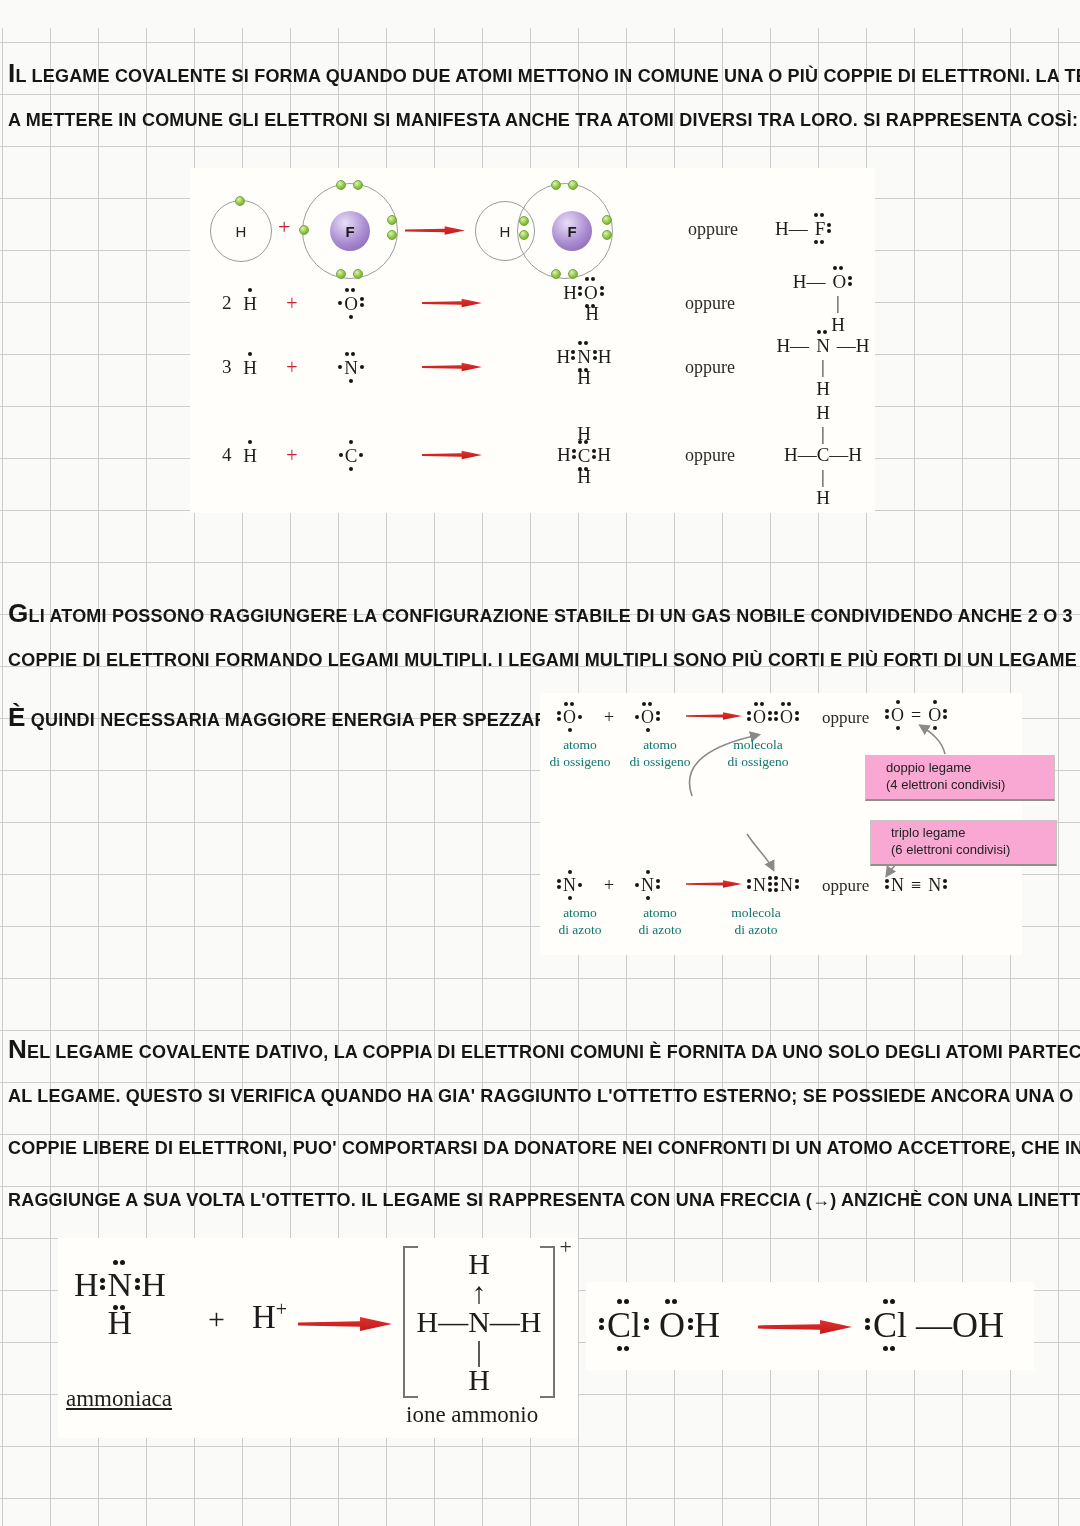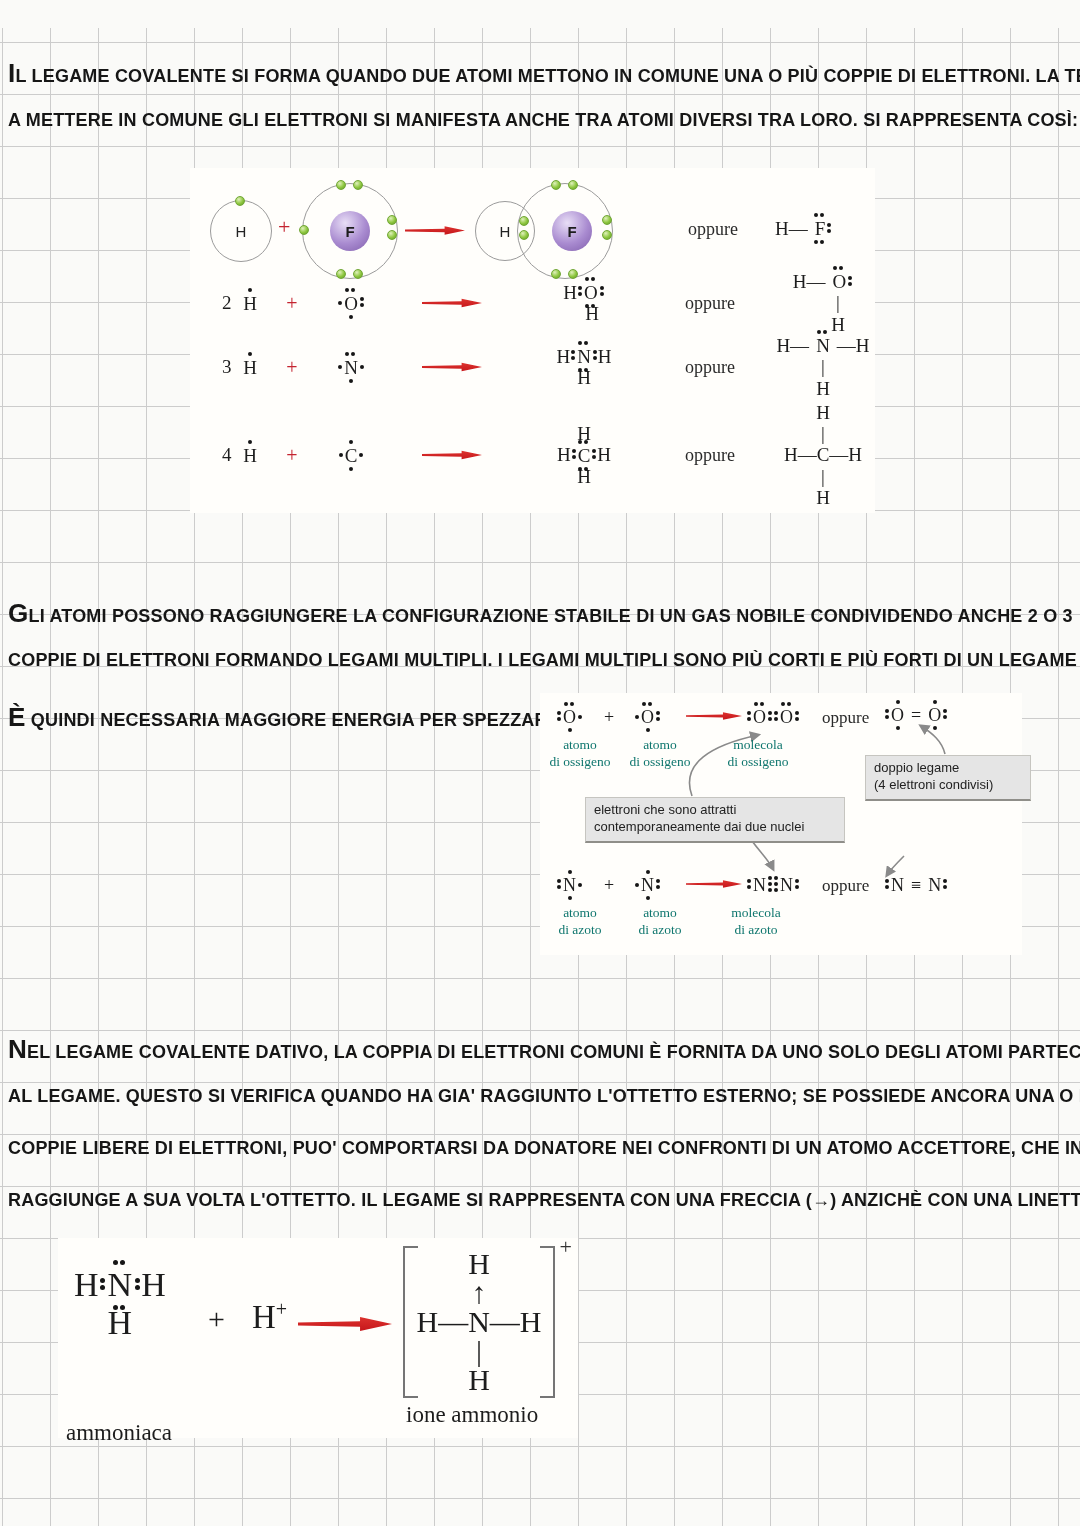--- a/index.html
+++ b/index.html
@@ -65,22 +65,22 @@
   .c.plus2{width:28px;color:#c42430;font-size:20px;}
   .c.reag{width:90px;}
   .c.arr{width:112px;}
   .c.prod{width:152px;}
   .c.opp{width:100px;font-size:18px;color:#2a2a2a;}
   .c.form{width:126px;}
   
   .f2t{font-size:18px;}
   .f2lab{position:absolute;width:92px;text-align:center;font-size:13.5px;line-height:1.25;
          color:#0f766e;white-space:pre-line;}
-  .callout{position:absolute;background:#e5e5e5;border:1px solid #c6c5c0;border-bottom:2px solid #8f8e89;
-           padding:4px 8px 5px;font-family:"Liberation Sans",sans-serif;font-size:13px;
+  .callout{position:absolute;background:#f9a8d4;border:1px solid #c6c5c0;border-bottom:2px solid #8f8e89;
+           padding:4px 20px 5px;font-family:"Liberation Sans",sans-serif;font-size:13px;
            line-height:1.3;color:#222;white-space:pre-line;}
   .garr{fill:none;stroke:#8a8a8a;stroke-width:1.6px;}
   
   .f3plus{position:absolute;font-size:30px;color:#1d1d1d;}
   .proton{position:absolute;font-size:33px;}
   .proton sup{font-size:20px;}
   .brk{position:absolute;display:flex;align-items:center;justify-content:center;}
   .brk::before,.brk::after{content:"";position:absolute;top:0;bottom:0;width:13px;border:2.5px solid #757575;}
   .brk::before{left:0;border-right:none;}
   .brk::after{right:0;border-left:none;}
@@ -283,22 +283,22 @@
     <div class="abs f2t" style="left:344px;top:6px;"><span class="la"><span class="sym">O</span><i class="dt l"></i><i class="dt st"></i><i class="dt sb"></i></span><span class="tk">=</span><span class="la"><span class="sym">O</span><i class="dt r"></i><i class="dt st"></i><i class="dt sb"></i></span></div>
     <div class="f2lab" style="left:-6px;top:44px;">atomo
 di ossigeno</div>
     <div class="f2lab" style="left:74px;top:44px;">atomo
 di ossigeno</div>
     <div class="f2lab" style="left:172px;top:44px;">molecola
 di ossigeno</div>
 
     <div class="callout" style="left:325px;top:62px;width:148px;">doppio legame
 (4 elettroni condivisi)</div>
-    <div class="callout" style="left:45px;top:104px;width:242px;">elettroni che sono attratti
-contemporaneamente dai due nuclei</div>
+    <div class="callout" style="left:330px;top:127px;width:145px;">triplo legame
+(6 elettroni condivisi)</div>
 
     <div class="abs f2t" style="left:16px;top:176px;"><span class="la"><span class="sym">N</span><i class="dt l"></i><i class="dt st"></i><i class="dt sr"></i><i class="dt sb"></i></span></div>
     <span class="abs" style="left:64px;top:182px;font-size:18px;">+</span>
     <div class="abs f2t" style="left:94px;top:176px;"><span class="la"><span class="sym">N</span><i class="dt sl"></i><i class="dt st"></i><i class="dt r"></i><i class="dt sb"></i></span></div>
     <span class="rarrow" style="position:absolute;left:146px;top:185px;width:56px;height:12px;"></span>
     <div class="abs f2t" style="left:206px;top:176px;"><span class="la"><span class="sym">N</span><i class="dt l"></i><i class="dt r3"></i></span><span class="la"><span class="sym">N</span><i class="dt l3"></i><i class="dt r"></i></span></div>
     <span class="abs" style="left:282px;top:183px;font-size:17px;color:#2a2a2a;">oppure</span>
     <div class="abs f2t" style="left:344px;top:176px;"><span class="la"><span class="sym">N</span><i class="dt l"></i></span><span class="tk">≡</span><span class="la"><span class="sym">N</span><i class="dt r"></i></span></div>
     <div class="f2lab" style="left:-6px;top:212px;">atomo
 di azoto</div>
@@ -340,17 +340,22 @@
           </div>
           <div class="fline">
             <span class="tk">|</span>
           </div>
           <div class="fline">
             <span class="tk">H</span>
           </div>
         </div>
       <sup class="brkplus">+</sup>
     </div>
-    <div class="figlabel" style="left:8px;top:182px;">ammoniaca</div>
+    <div class="figlabel" style="left:8px;top:148px;text-decoration:underline;">ammoniaca</div>
     <div class="figlabel" style="left:348px;top:164px;">ione ammonio</div>
   </section>
 
+  <section class="panel" style="left:586px;top:1282px;width:448px;height:88px;">
+    <div class="abs lgx" style="left:12px;top:16px;"><span class="la"><span class="sym">Cl</span><i class="dt l"></i><i class="dt t"></i><i class="dt b"></i><i class="dt r"></i></span><span class="la"><span class="sym">O</span><i class="dt t"></i><i class="dt r"></i></span><span class="tk">H</span></div>
+    <span class="rarrow lg" style="position:absolute;left:172px;top:34px;"></span>
+    <div class="abs lgx" style="left:278px;top:16px;"><span class="la"><span class="sym">Cl</span><i class="dt l"></i><i class="dt t"></i><i class="dt b"></i></span><span class="tk">—OH</span></div>
+  </section>
 </div>
 
 </body></html>

